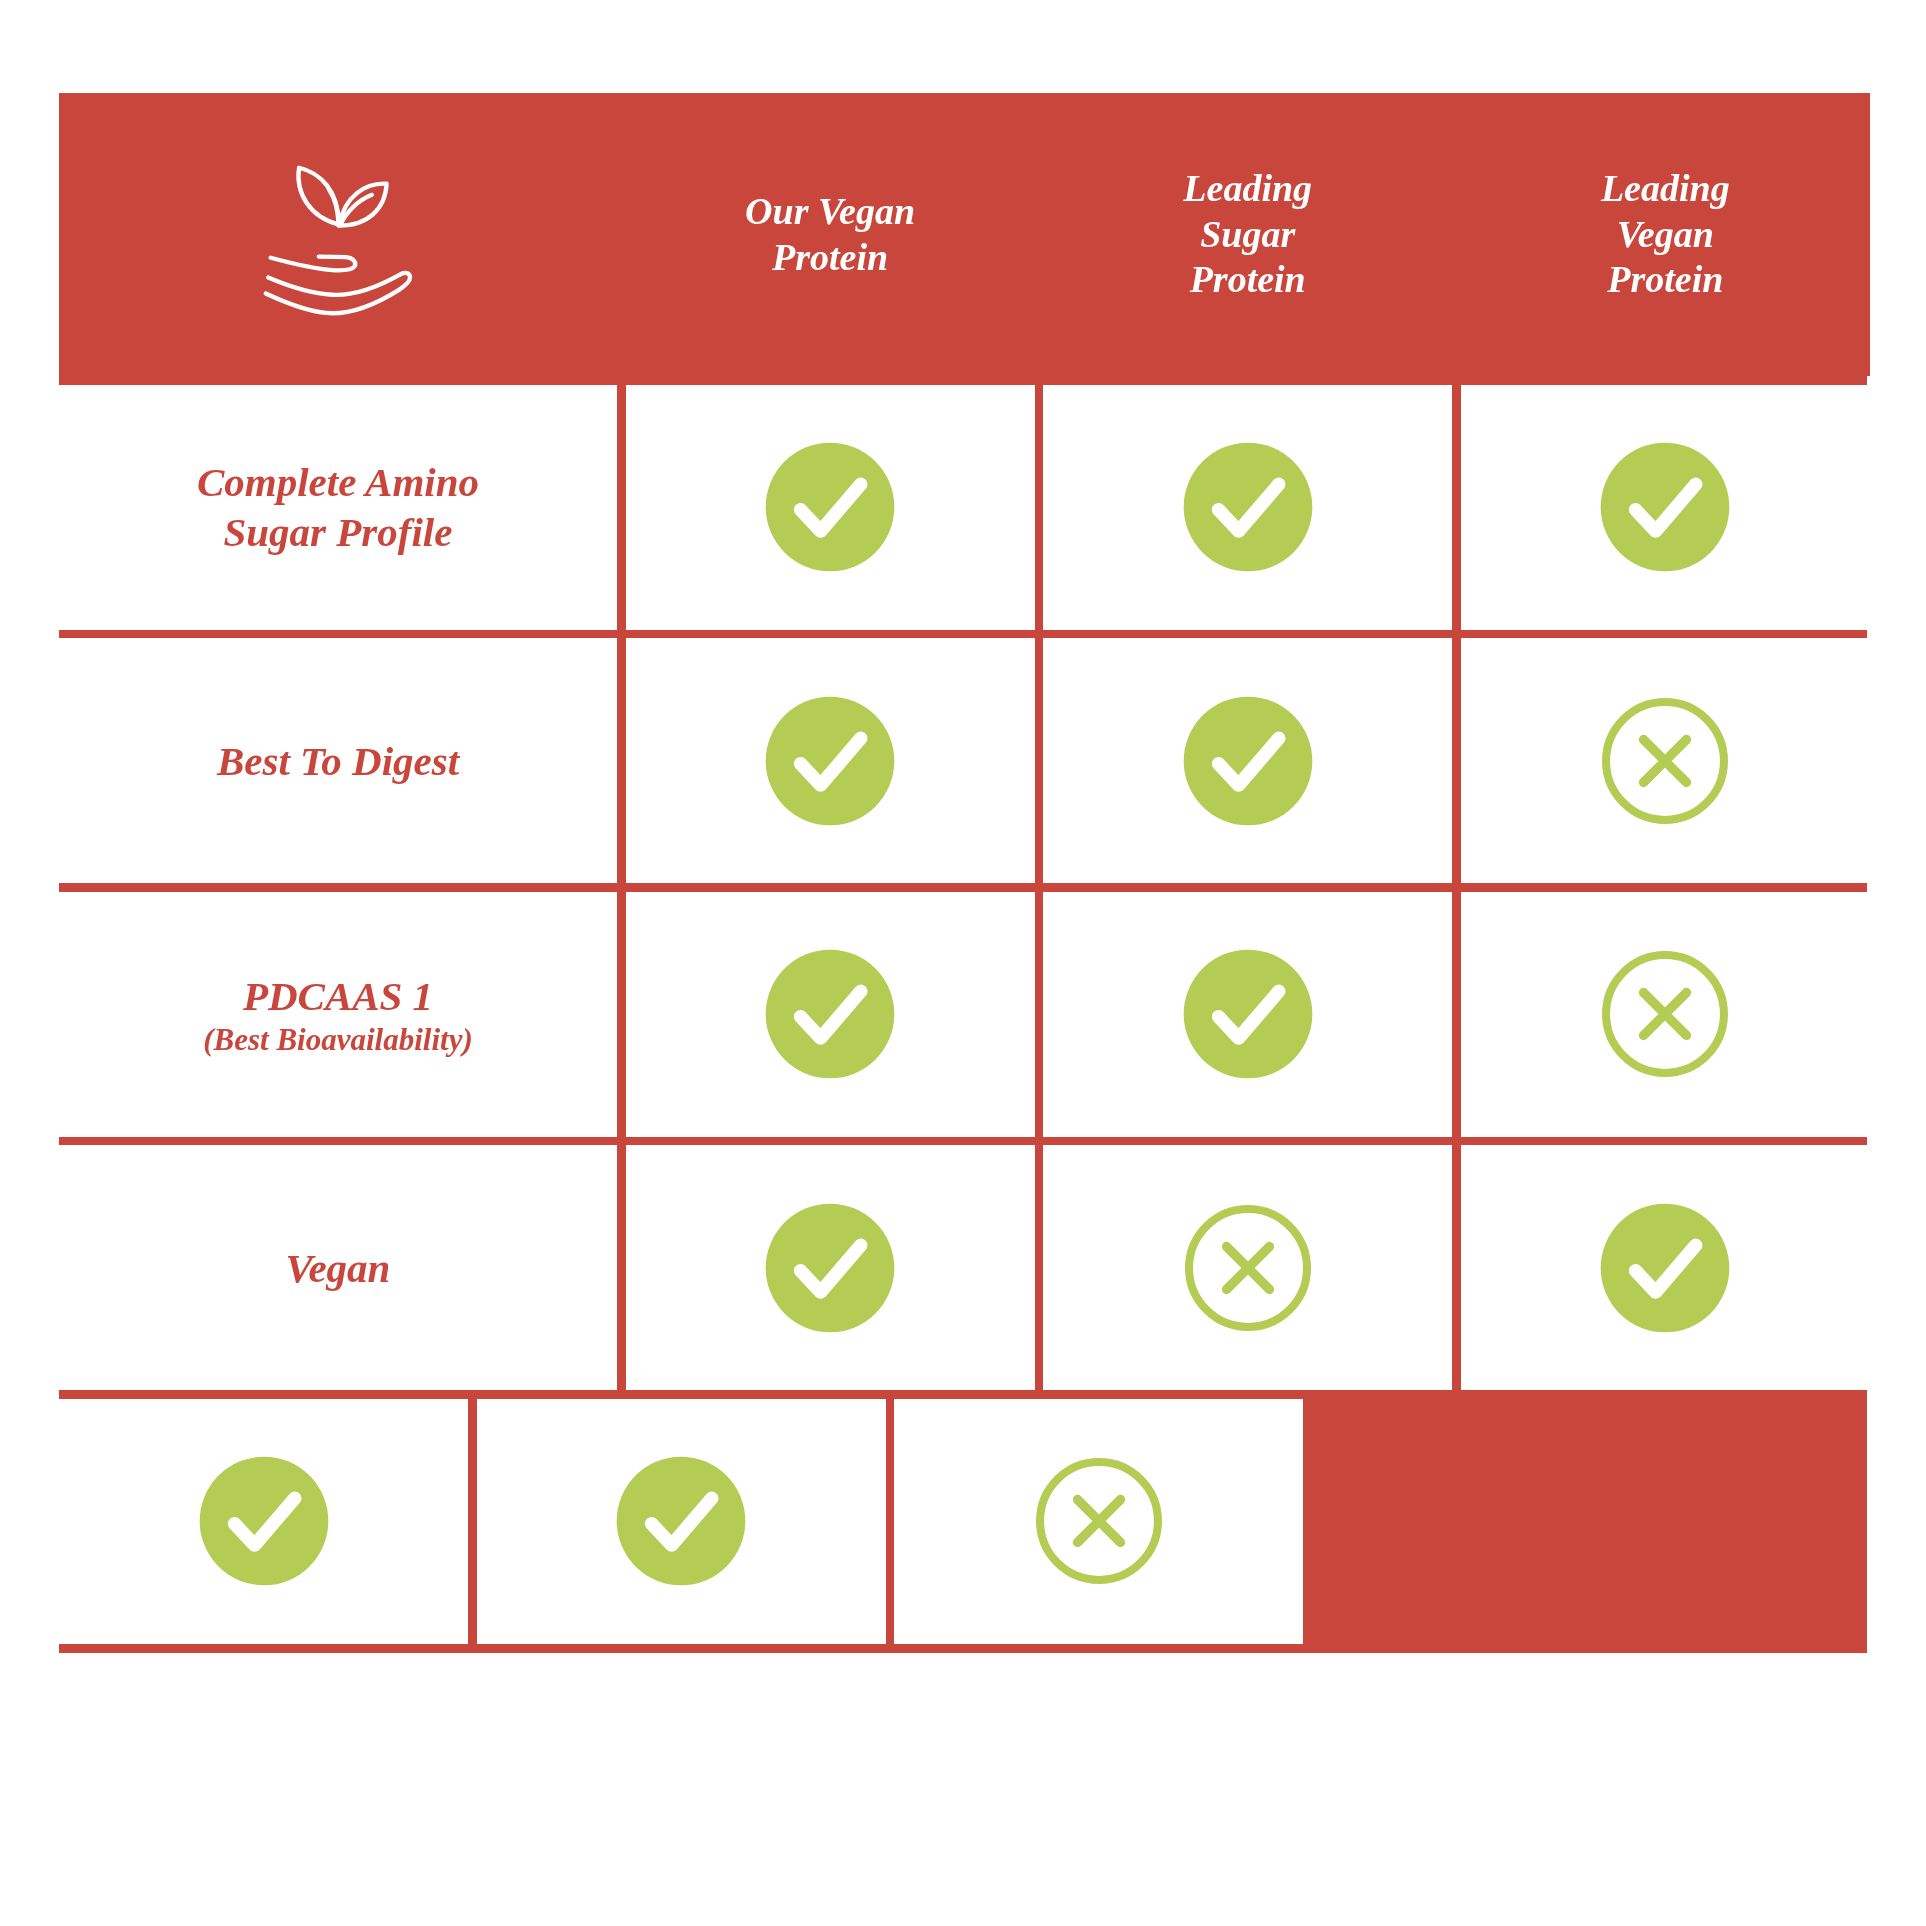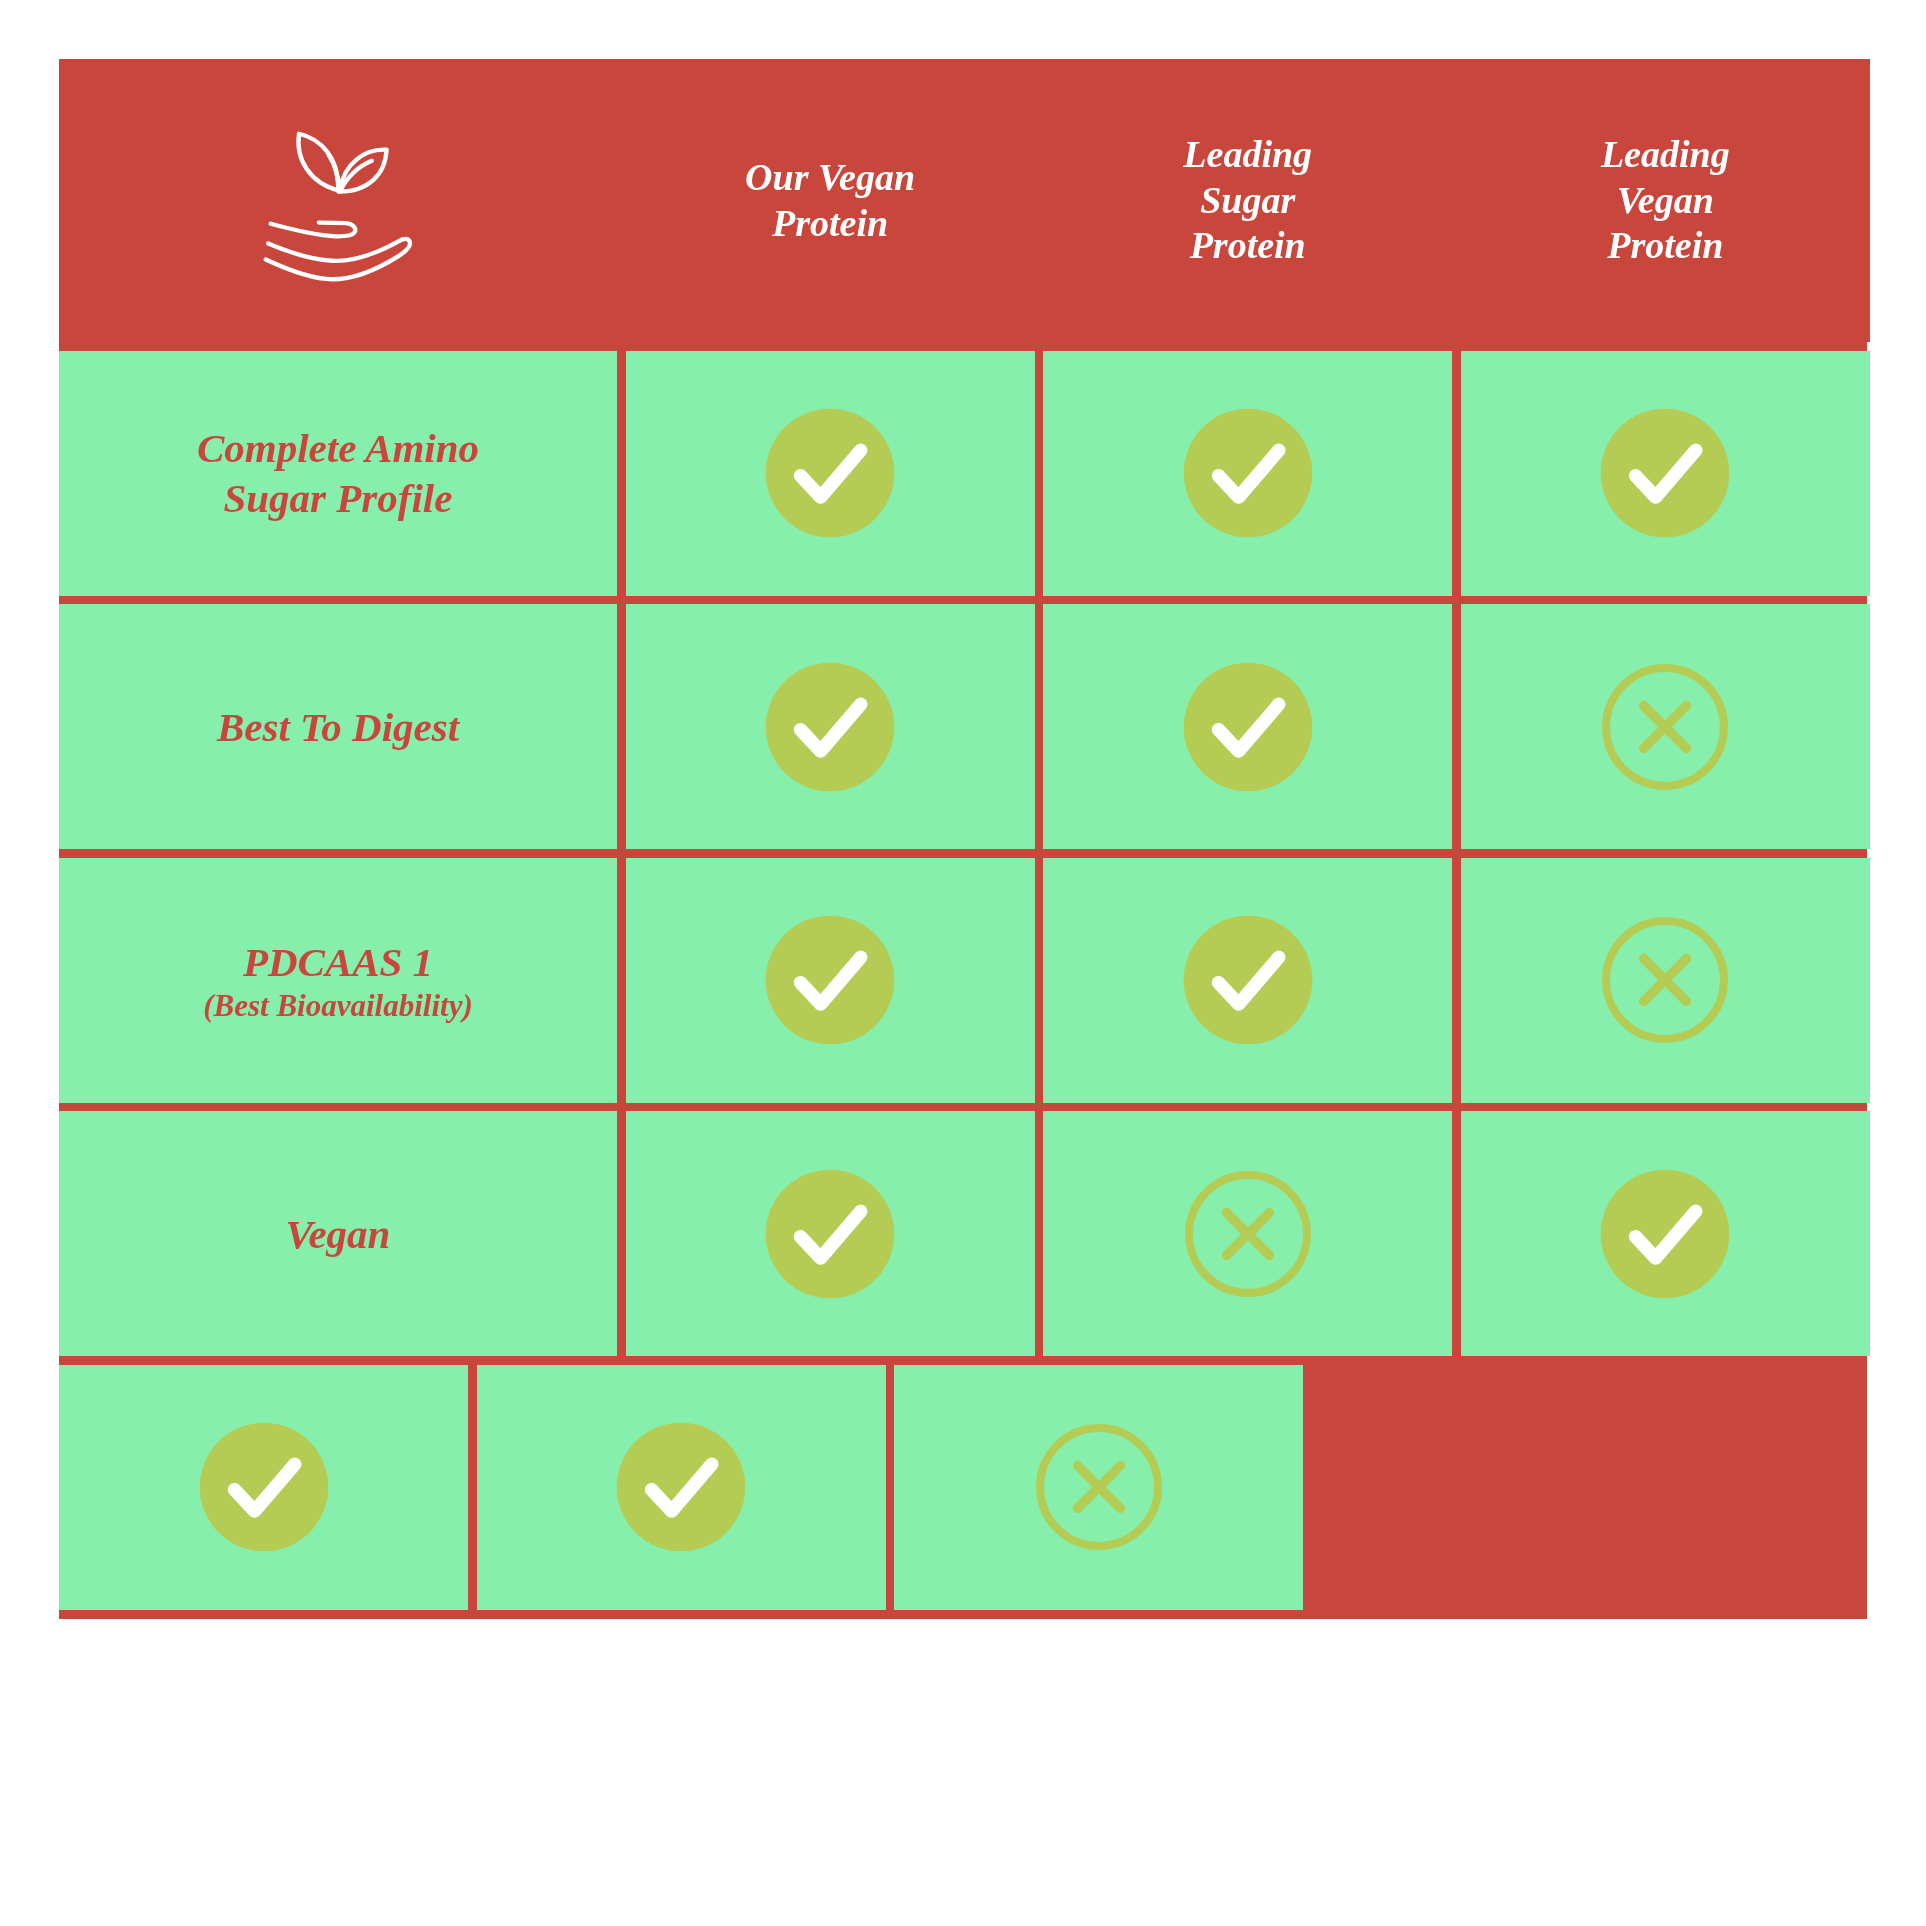--- a/index.html
+++ b/index.html
@@ -12,21 +12,21 @@
     height: 1926px;
     font-family: "Liberation Serif", serif;
     overflow: hidden;
   }
   .page {
     width: 1926px;
     height: 1926px;
     position: relative;
     background: #ffffff;
     box-sizing: border-box;
-    padding: 59px 59px 74px 59px;
+    padding: 93px 59px 74px 59px;
   }
   .table {
     width: 1808px;
     background: #c9463c;
     border: 0;
     box-sizing: border-box;
     display: flex;
     flex-direction: column;
     gap: 8.6px;
     padding: 0 0 8.6px 0;
@@ -65,21 +65,21 @@
   .header .col-feature {
     padding-top: 12.3px;
   }
   .leaf-icon svg {
     display: block;
   }
   .body-row {
     height: 245px;
   }
   .body-row .cell {
-    background: #86efac;
+    background: #ffffff;
     text-align: center;
   }
   .feature-label {
     color: #c9463c;
     font-style: italic;
     font-weight: bold;
     font-size: 41px;
     line-height: 1.22;
     padding: 0 25px;
   }

